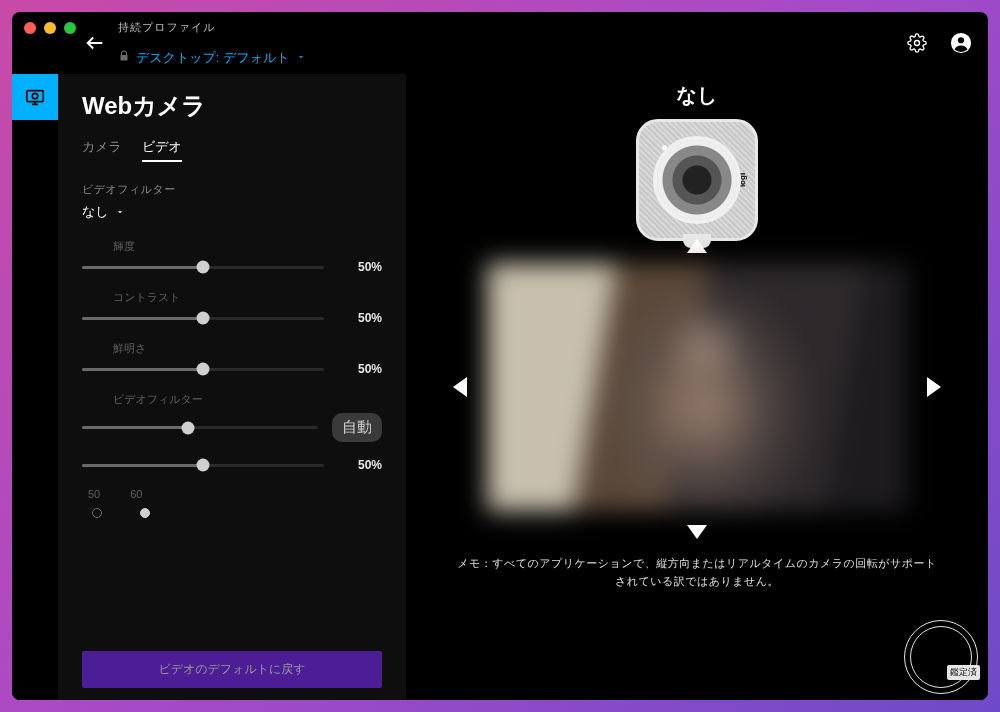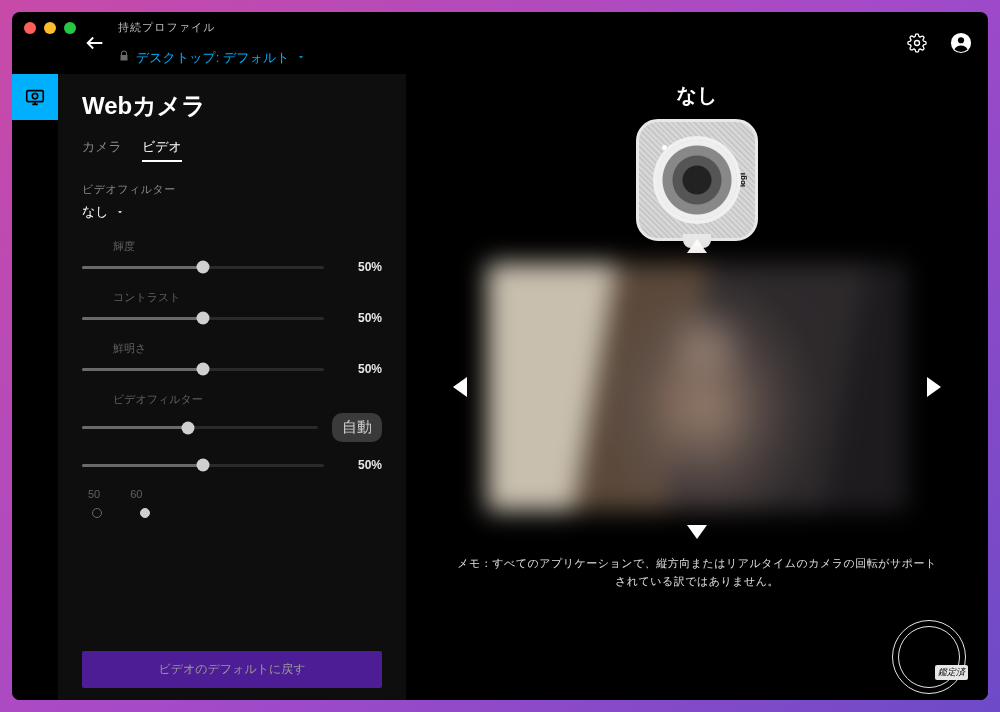--- a/index.html
+++ b/index.html
@@ -88,22 +88,22 @@
   .arrow { position:absolute; color:#fff; cursor:pointer; font-size:0;}
   .arrow svg { display:block;}
   .arrow.up { top:-24px; left:50%; transform:translateX(-50%);}
   .arrow.down { bottom:-28px; left:50%; transform:translateX(-50%);}
   .arrow.left { left:-34px; top:50%; transform:translateY(-50%);}
   .arrow.right { right:-34px; top:50%; transform:translateY(-50%);}
 
   .note { font-size:11px; color:#e0e0e0; margin-top:44px; text-align:center; max-width:480px; line-height:1.6; letter-spacing:0.5px;}
 
   .stamp {
-    position:absolute; right:16px; bottom:0; width:86px; height:86px;
-    display:flex; align-items:center; justify-content:center; opacity:0.9; pointer-events:none;font-style:italic;
+    position:absolute; right:4px; bottom:0; width:86px; height:86px;
+    display:flex; align-items:center; justify-content:center; opacity:0.9; pointer-events:none;
   }
   .stamp-ring { position:absolute; inset:6px; border:1.5px solid #fff; border-radius:50%;}
   .stamp-ring2{ position:absolute; inset:12px; border:1px solid #fff; border-radius:50%;}
   .apple { color:#fff; font-size:32px;}
   .stamp-txt { position:absolute; right:4px; bottom:20px; background:#fff; color:#000; font-size:9px; padding:1px 3px; border-radius:2px;}
 </style>
 </head>
 <body>
 
 <div class="appwin">

